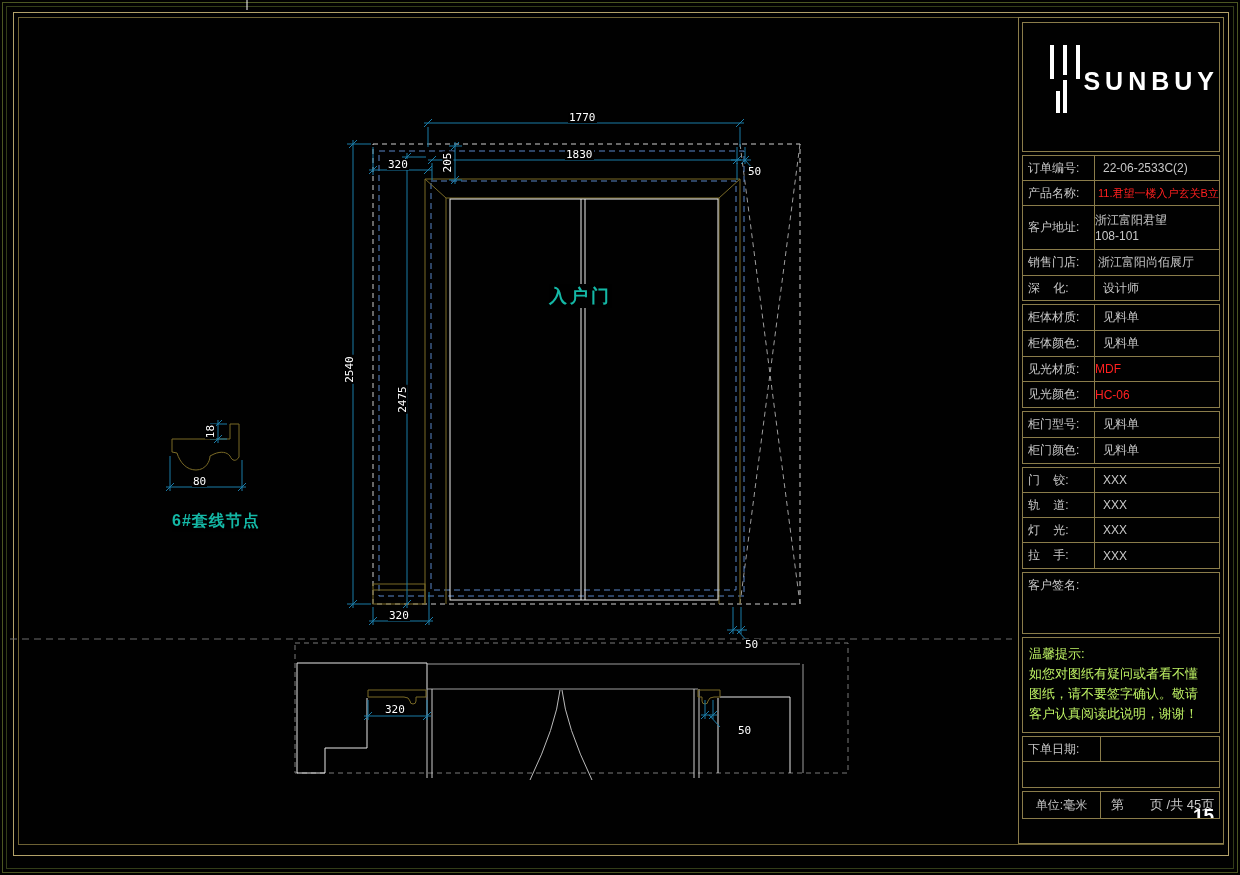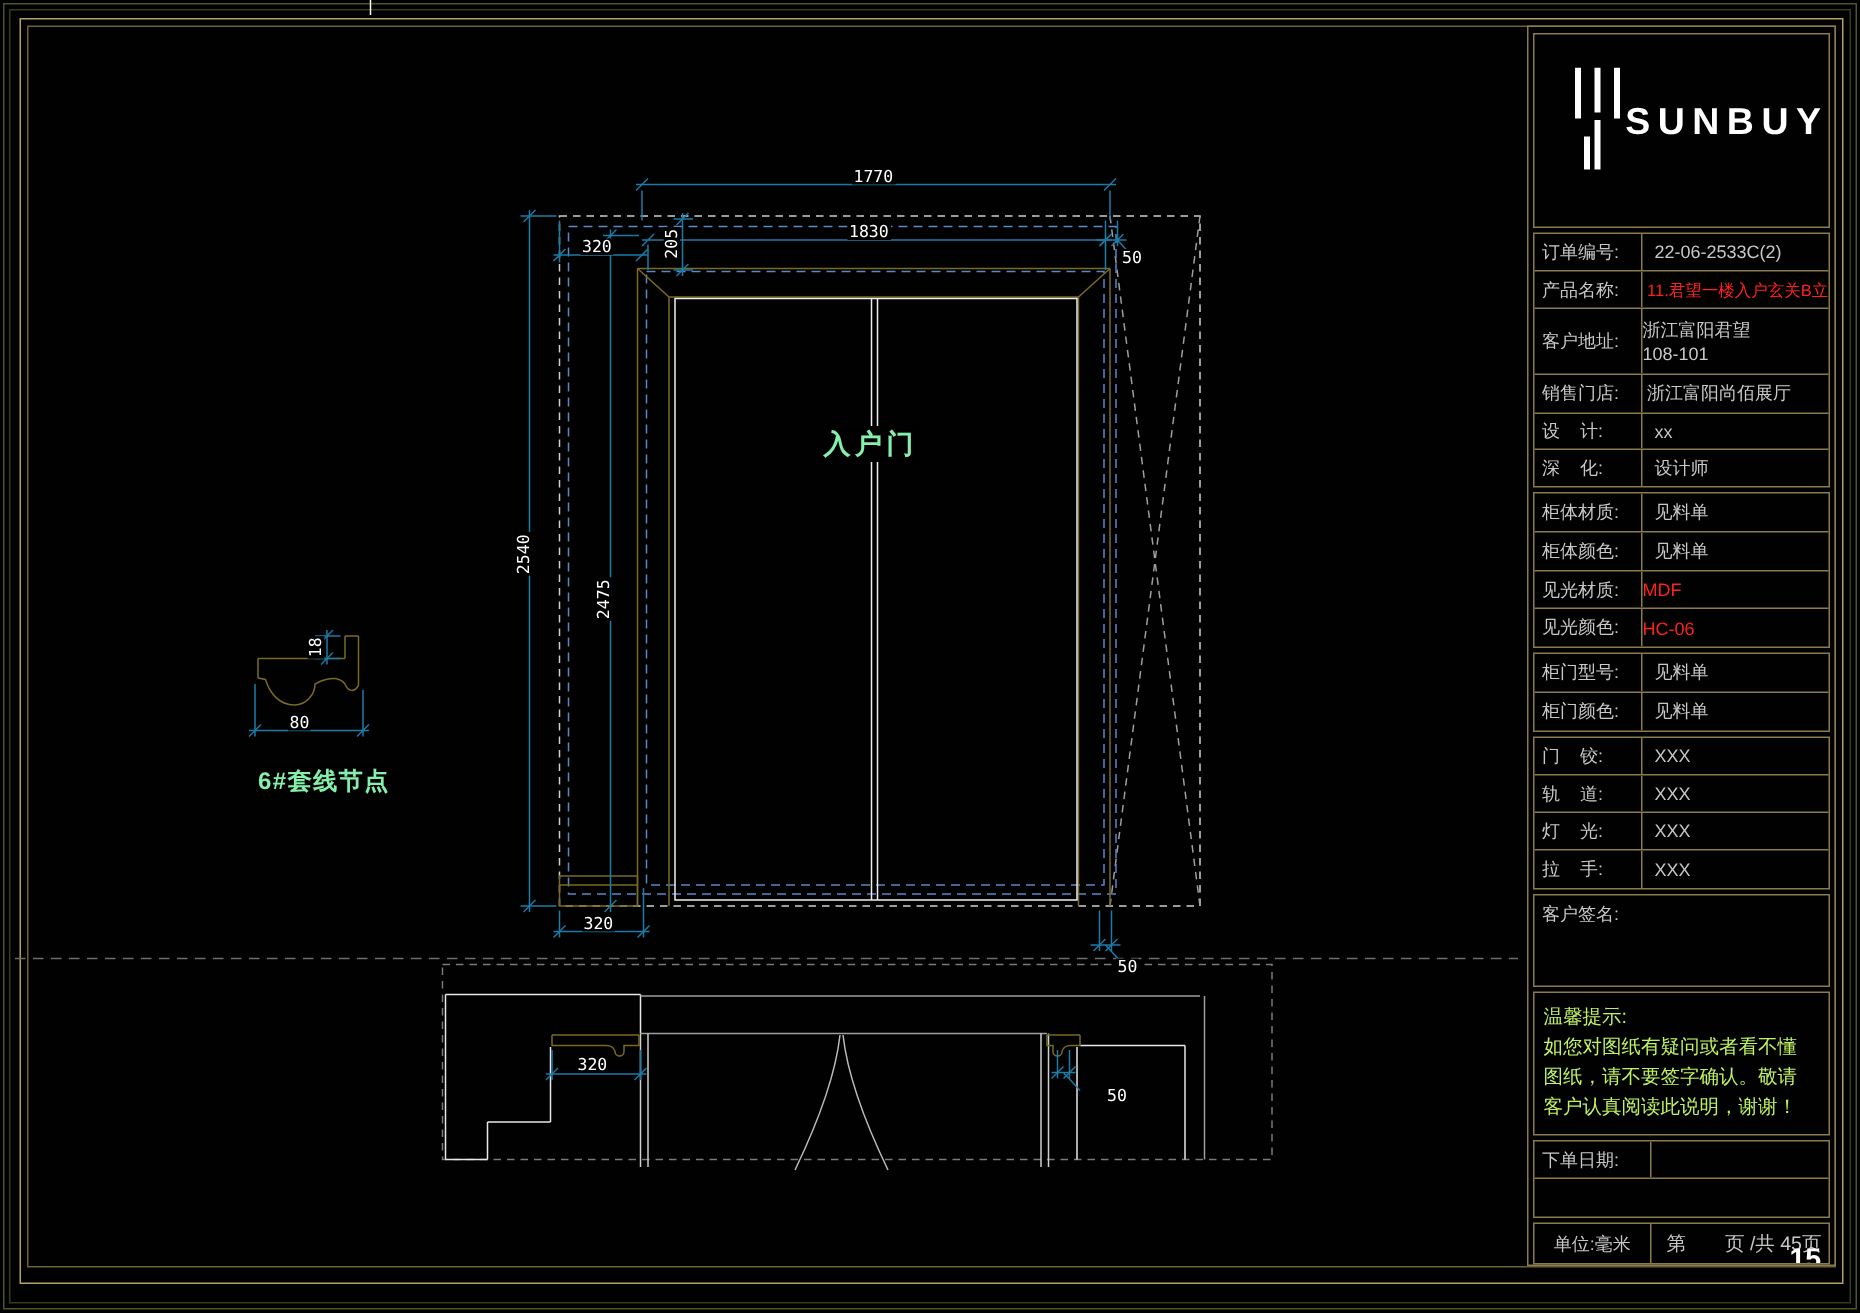--- a/index.html
+++ b/index.html
@@ -8,21 +8,21 @@
   .abs{position:absolute;}
   
   .b-green-outer{left:2px;top:2px;width:1234px;height:869px;border:1px solid #4b5622;}
   .b-green-inner{left:6px;top:6px;width:1226px;height:861px;border:1px solid #333d18;}
   .b-tan-outer{left:13px;top:12px;width:1214px;height:842px;border:1px solid #b2a169;}
   .b-tan-inner{left:18px;top:17px;width:1204px;height:826px;border:1px solid #6d6134;}
   
   .dim{position:absolute;font-family:"DejaVu Sans Mono",monospace;font-size:11px;line-height:11px;
        color:#fff;background:#000;padding:0 1px;white-space:nowrap;}
   .rot{transform:rotate(-90deg);transform-origin:center center;}
-  .biglabel{position:absolute;color:#86efac;font-weight:bold;white-space:nowrap;background:#000;}
+  .biglabel{position:absolute;color:#14b8a6;font-weight:bold;white-space:nowrap;background:#000;}
   
   #titleblock{left:1018px;top:17px;width:206px;height:827px;border:1px solid #8a7c4a;
               padding:4px 3px;display:flex;flex-direction:column;gap:3px;box-sizing:border-box;}
   .tb-box{border:1px solid #8a7c4a;box-sizing:border-box;flex:0 0 auto;position:relative;}
   .tb-row{display:flex;border-bottom:1px solid #8a7c4a;box-sizing:border-box;align-items:center;overflow:hidden;}
   .tb-row:last-child{border-bottom:none;}
   .tb-label{width:72px;flex:0 0 72px;border-right:1px solid #8a7c4a;align-self:stretch;
             display:flex;align-items:center;padding-left:5px;box-sizing:border-box;
             font-size:12px;white-space:pre;}
   .tb-value{flex:1;padding-left:8px;font-size:12px;white-space:nowrap;}
@@ -252,24 +252,20 @@
         <div class="tb-value center">
           <div>浙江富阳君望</div>
           <div>108-101</div>
         </div>
       </div>
       <div class="tb-row h26">
         <div class="tb-label">销售门店:</div>
         <div class="tb-value" style="padding-left:3px;">浙江富阳尚佰展厅</div>
       </div>
       <div class="tb-row h24">
-        <div class="tb-label">设    计:</div>
-        <div class="tb-value">xx</div>
-      </div>
-      <div class="tb-row h24">
         <div class="tb-label">深    化:</div>
         <div class="tb-value">设计师</div>
       </div>
     </div>
 
     <div class="tb-box">
       <div class="tb-row h26">
         <div class="tb-label">柜体材质:</div>
         <div class="tb-value">见料单</div>
       </div>

